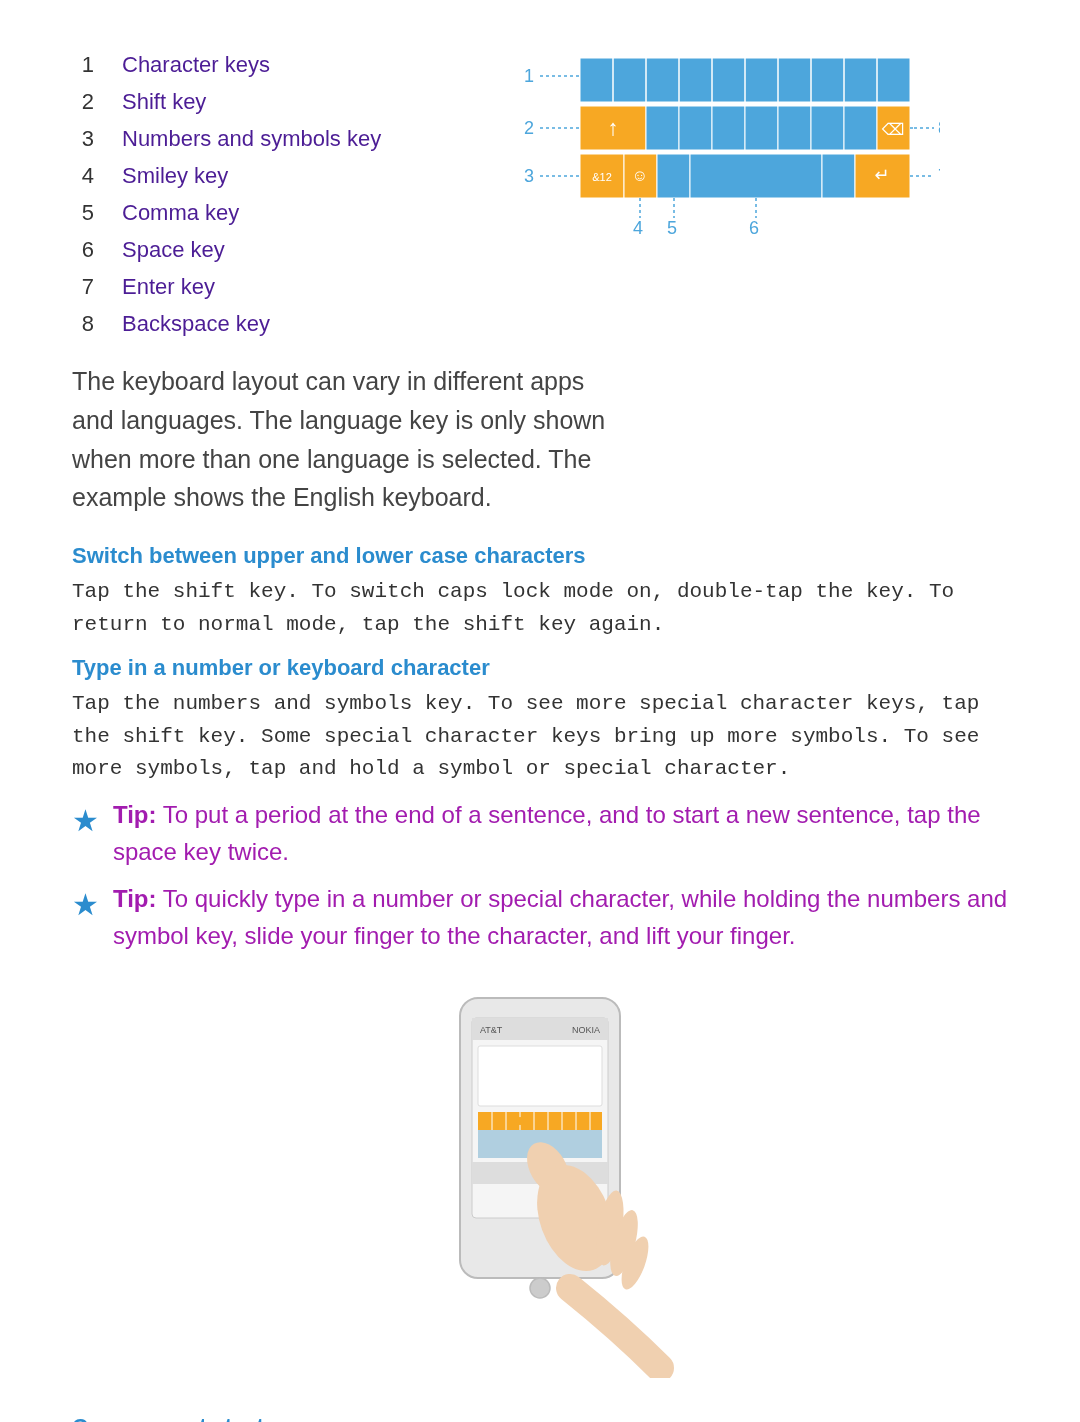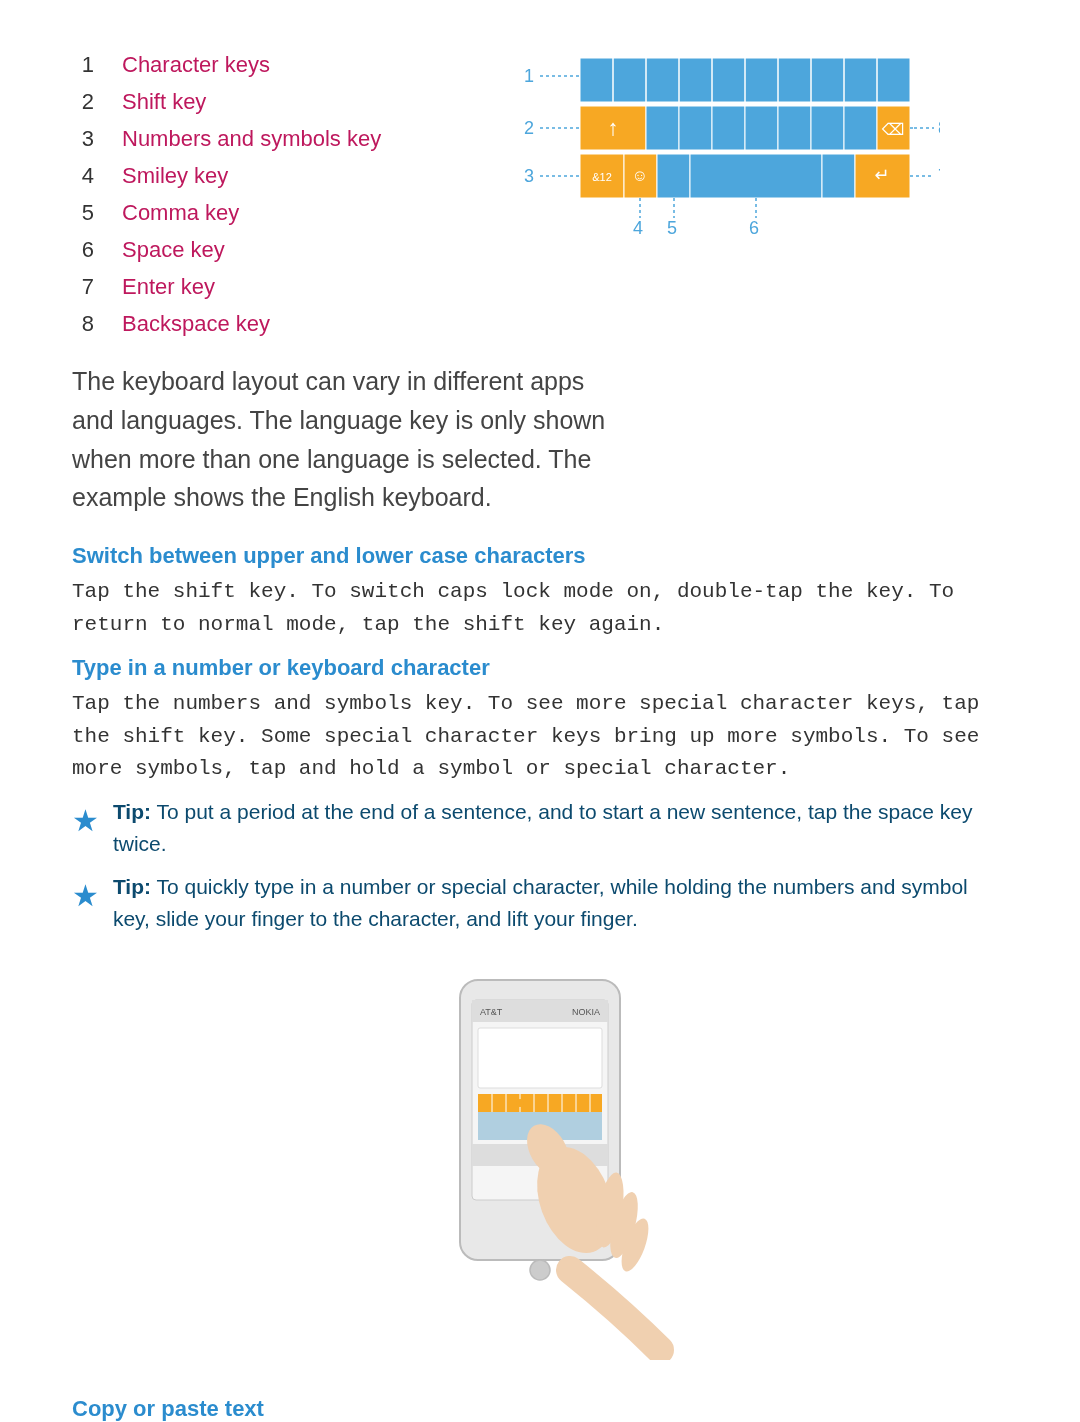--- a/index.html
+++ b/index.html
@@ -34,21 +34,21 @@
       gap: 28px;
       margin-bottom: 4px;
       font-size: 22px;
     }
     .numbered-list li .num {
       color: #333;
       min-width: 22px;
       text-align: right;
     }
     .numbered-list li .label {
-      color: #be185d;
+      color: #4c1d95;
     }
     .keyboard-diagram {
       flex: 1;
       display: flex;
       flex-direction: column;
       align-items: center;
       margin-top: 0;
       position: relative;
     }
     .kbd-svg-wrap {
@@ -84,22 +84,22 @@
       gap: 14px;
       margin-bottom: 10px;
     }
     .tip-star {
       color: #2b8cce;
       font-size: 30px;
       margin-top: 2px;
       flex-shrink: 0;
     }
     .tip-text {
-      font-size: 21px;
-      color: #0c4a6e;
+      font-size: 24px;
+      color: #a21caf;
       line-height: 1.55;
     }
     .tip-text strong {
       font-weight: bold;
     }
     .phone-illustration {
       display: flex;
       justify-content: center;
       margin: 24px 0 18px 0;
       text-decoration: underline;

